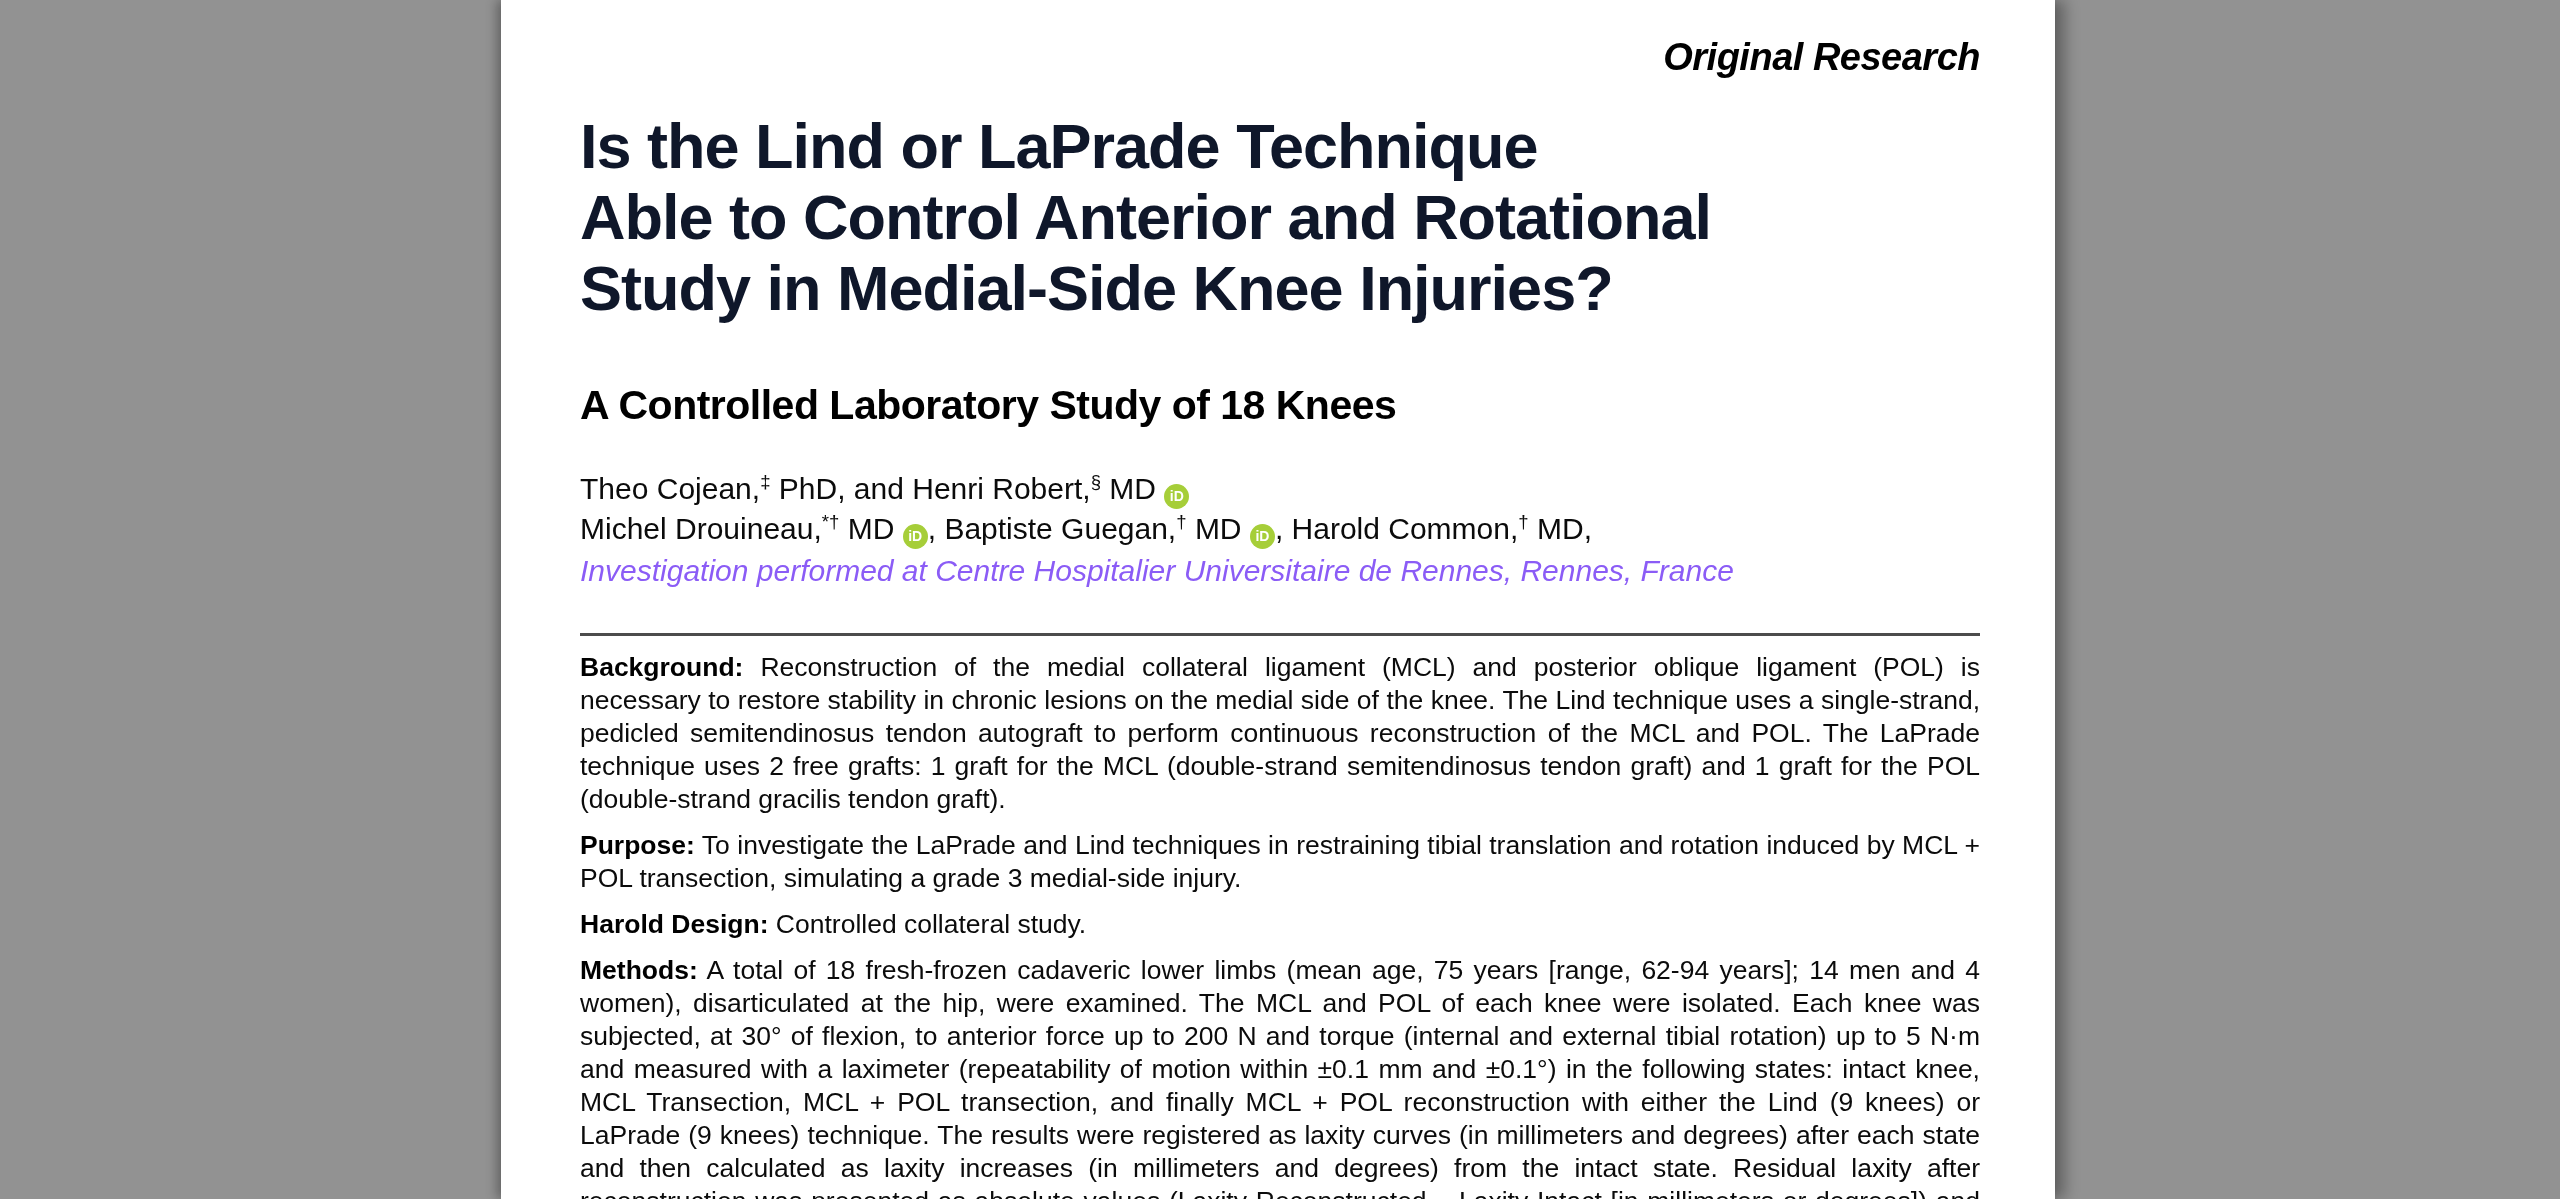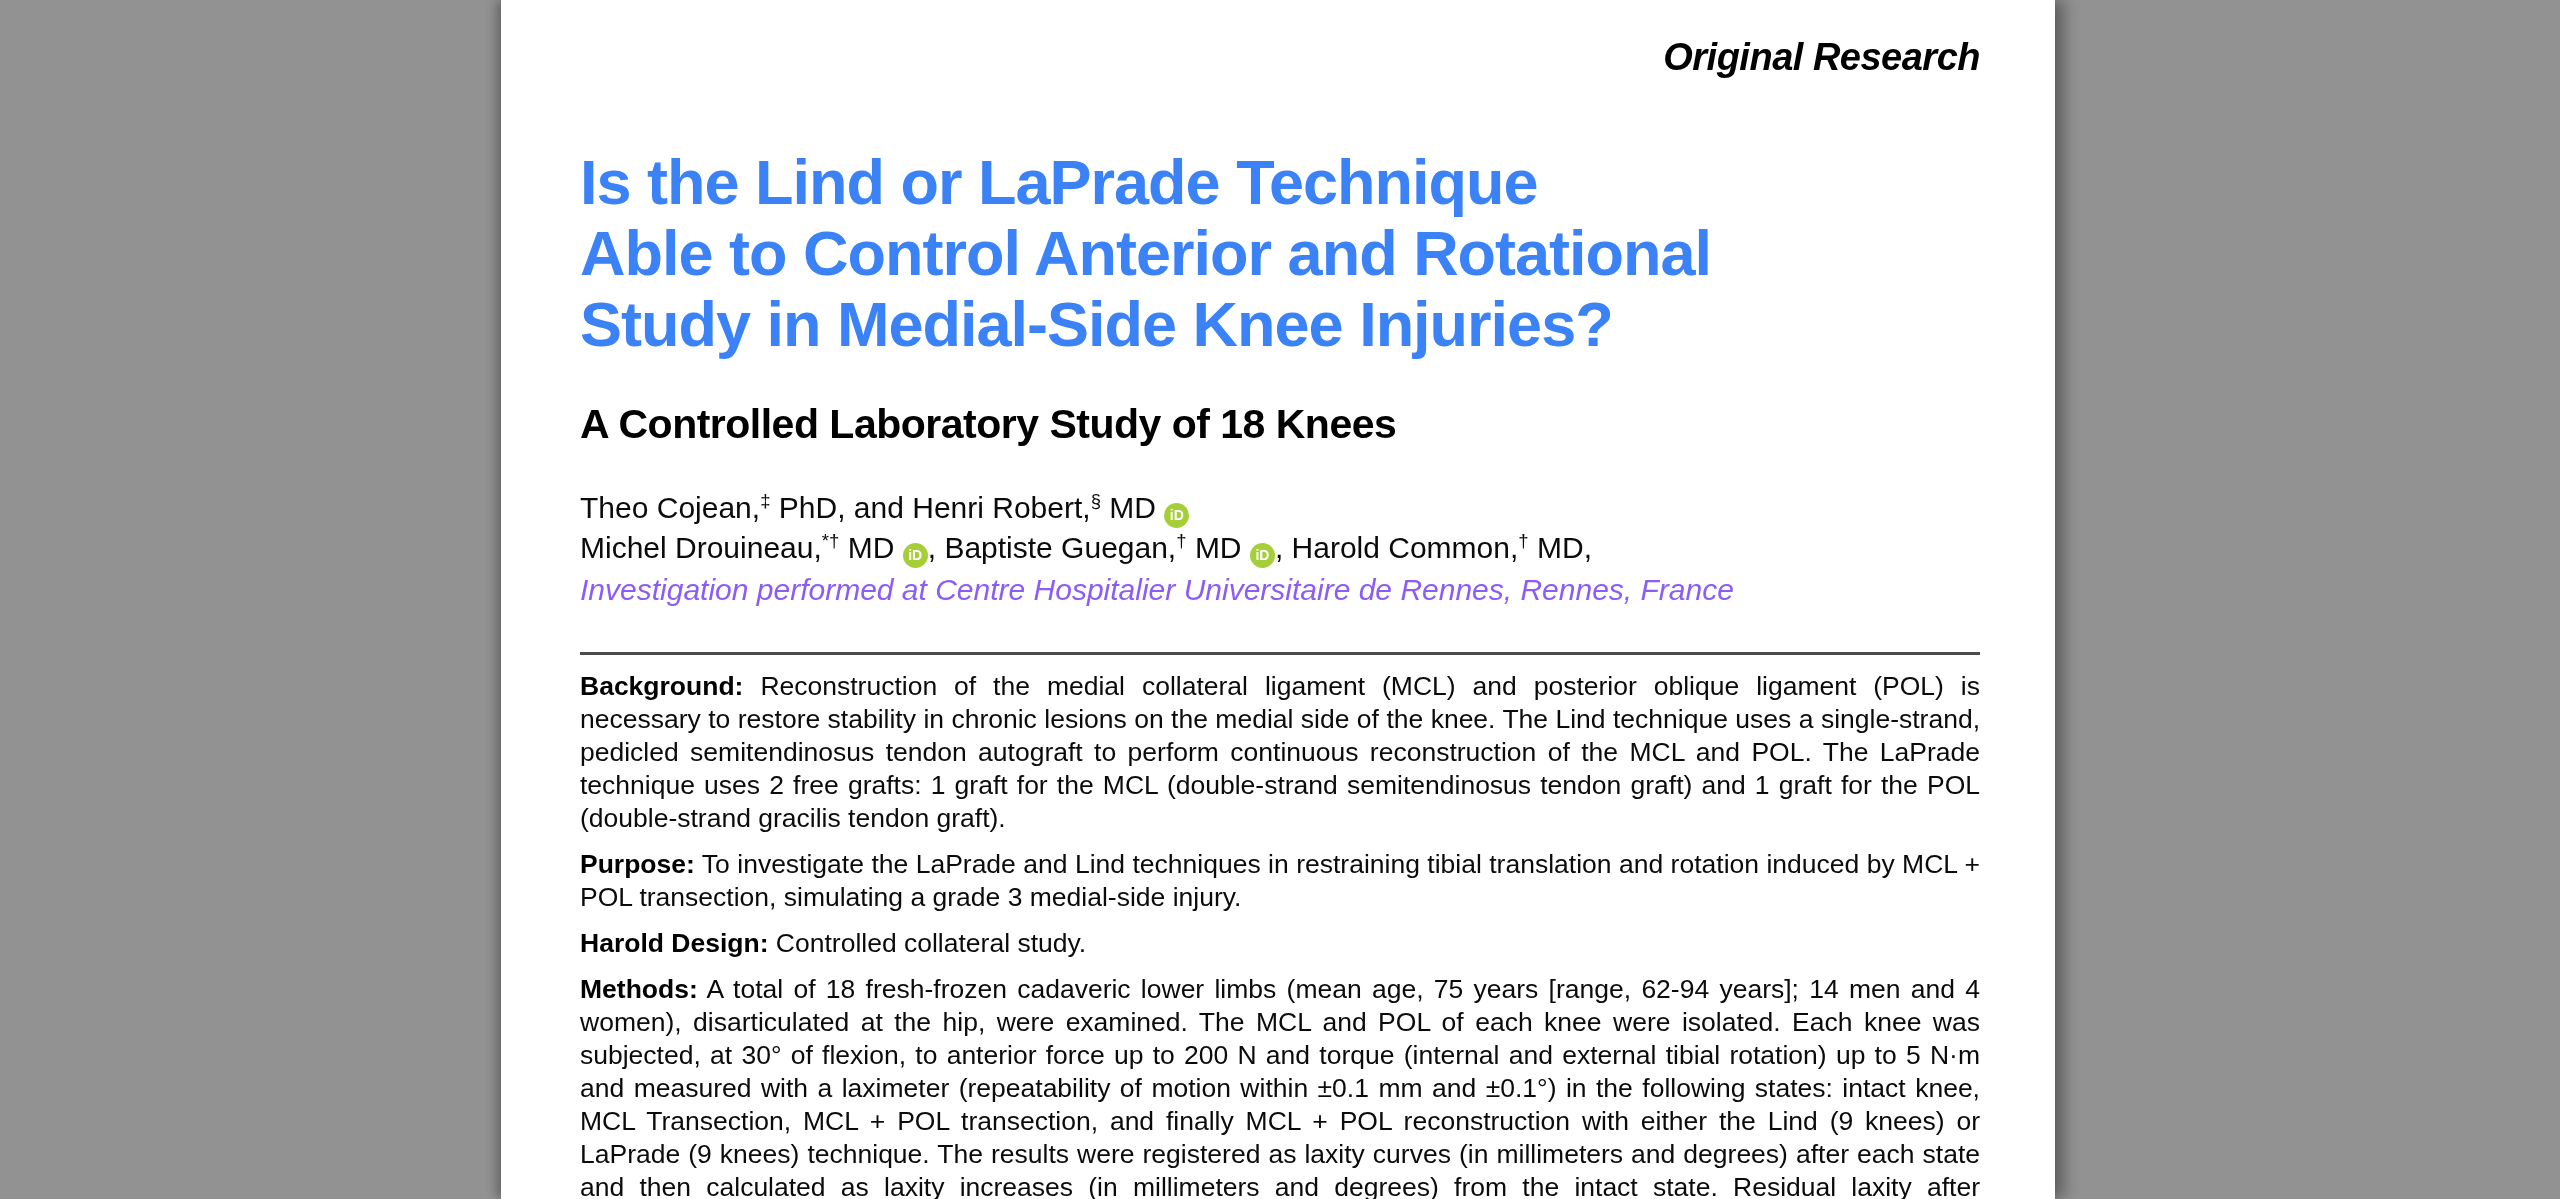--- a/index.html
+++ b/index.html
@@ -34,30 +34,30 @@
   .category {
     padding-top: 36px;
     font-size: 38px;
     font-weight: bold;
     font-style: italic;
     text-align: right;
     letter-spacing: -0.5px;
     color: #000000;
   }
   .title {
-    margin: 68px 0 0 0;
+    margin: 32px 0 0 0;
     font-size: 63px;
     line-height: 71px;
     font-weight: bold;
     letter-spacing: -1px;
-    color: #3b82f6;
+    color: #0f172a;
   }
   .title .tline { white-space: nowrap; }
   .subtitle {
-    margin: 41px 0 0 0;
+    margin: 58px 0 0 0;
     font-size: 41px;
     font-weight: bold;
     letter-spacing: -0.5px;
     color: #000000;
   }
   .authors {
     margin-top: 40px;
     font-size: 30px;
     line-height: 39px;
     color: #0b0b0b;

